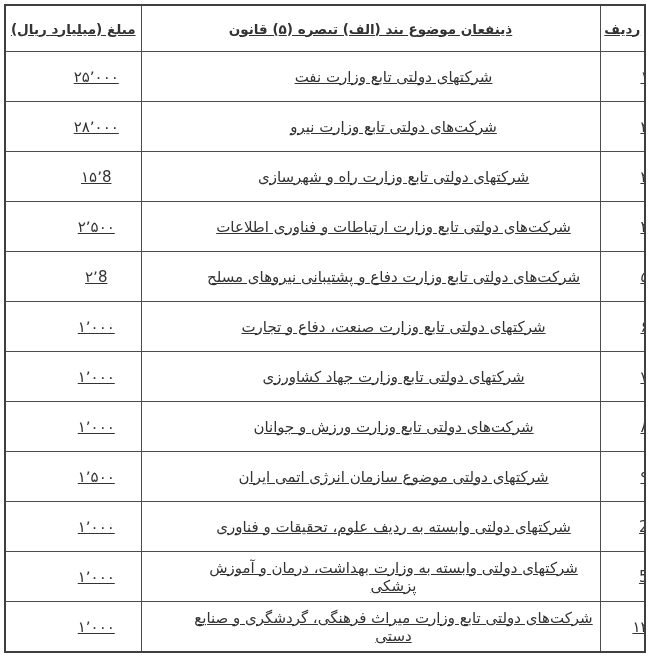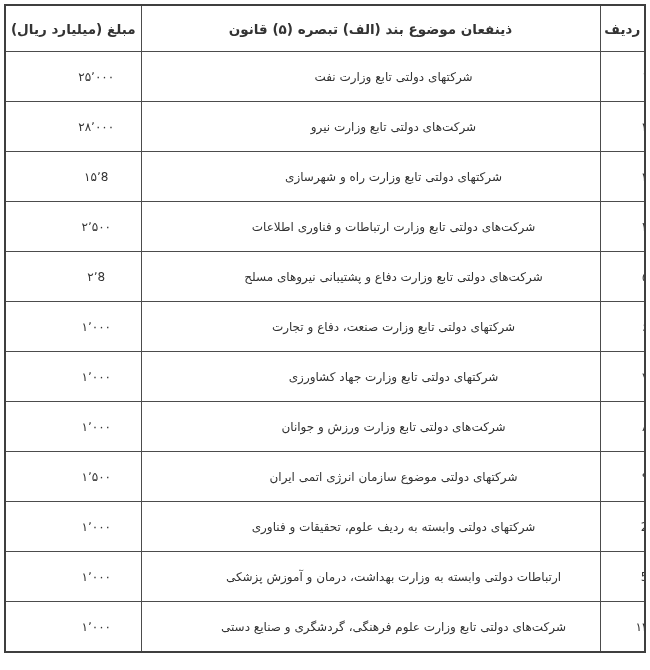--- a/index.html
+++ b/index.html
@@ -26,29 +26,30 @@
     background: #ffffff;
   }
   table.benef th,
   table.benef td {
     border: 1px solid #4c4c4c;
     color: #333333;
     text-align: center;
     vertical-align: middle;
     padding: 0 2px;
     overflow: hidden;
+    text-decoration: underline;
   }
   table.benef thead th {
     height: 45px;
     font-size: 13.5px;
     font-weight: bold;
   }
   table.benef tbody td {
     height: 49px;
-    font-size: 12px;
+    font-size: 15px;
     font-weight: normal;
     padding-left: 48px;
   }
   col.c-no     { width: 45px; }
   col.c-name   { width: 459px; }
   col.c-amount { width: 136px; }
   td.cell-amount { letter-spacing: 0.5px; }
 </style>
 </head>
 <body>
@@ -123,24 +124,24 @@
   </tr>
 
   <tr>
     <td class="cell-no">2</td>
     <td class="cell-name">شرکتهای دولتی وابسته به ردیف علوم، تحقیقات و فناوری</td>
     <td class="cell-amount">۱٬۰۰۰</td>
   </tr>
 
   <tr>
     <td class="cell-no">5</td>
-    <td class="cell-name">ارتباطات دولتی وابسته به وزارت بهداشت، درمان و آموزش پزشکی</td>
+    <td class="cell-name">شرکتهای دولتی وابسته به وزارت بهداشت، درمان و آموزش پزشکی</td>
     <td class="cell-amount">۱٬۰۰۰</td>
   </tr>
 
   <tr>
     <td class="cell-no">۱۲</td>
-    <td class="cell-name">شرکت‌های دولتی تابع وزارت علوم فرهنگی، گردشگری و صنایع دستی</td>
+    <td class="cell-name">شرکت‌های دولتی تابع وزارت میراث فرهنگی، گردشگری و صنایع دستی</td>
     <td class="cell-amount">۱٬۰۰۰</td>
   </tr>
 </tbody>
   </table>
 </div>
 
 </body></html>

